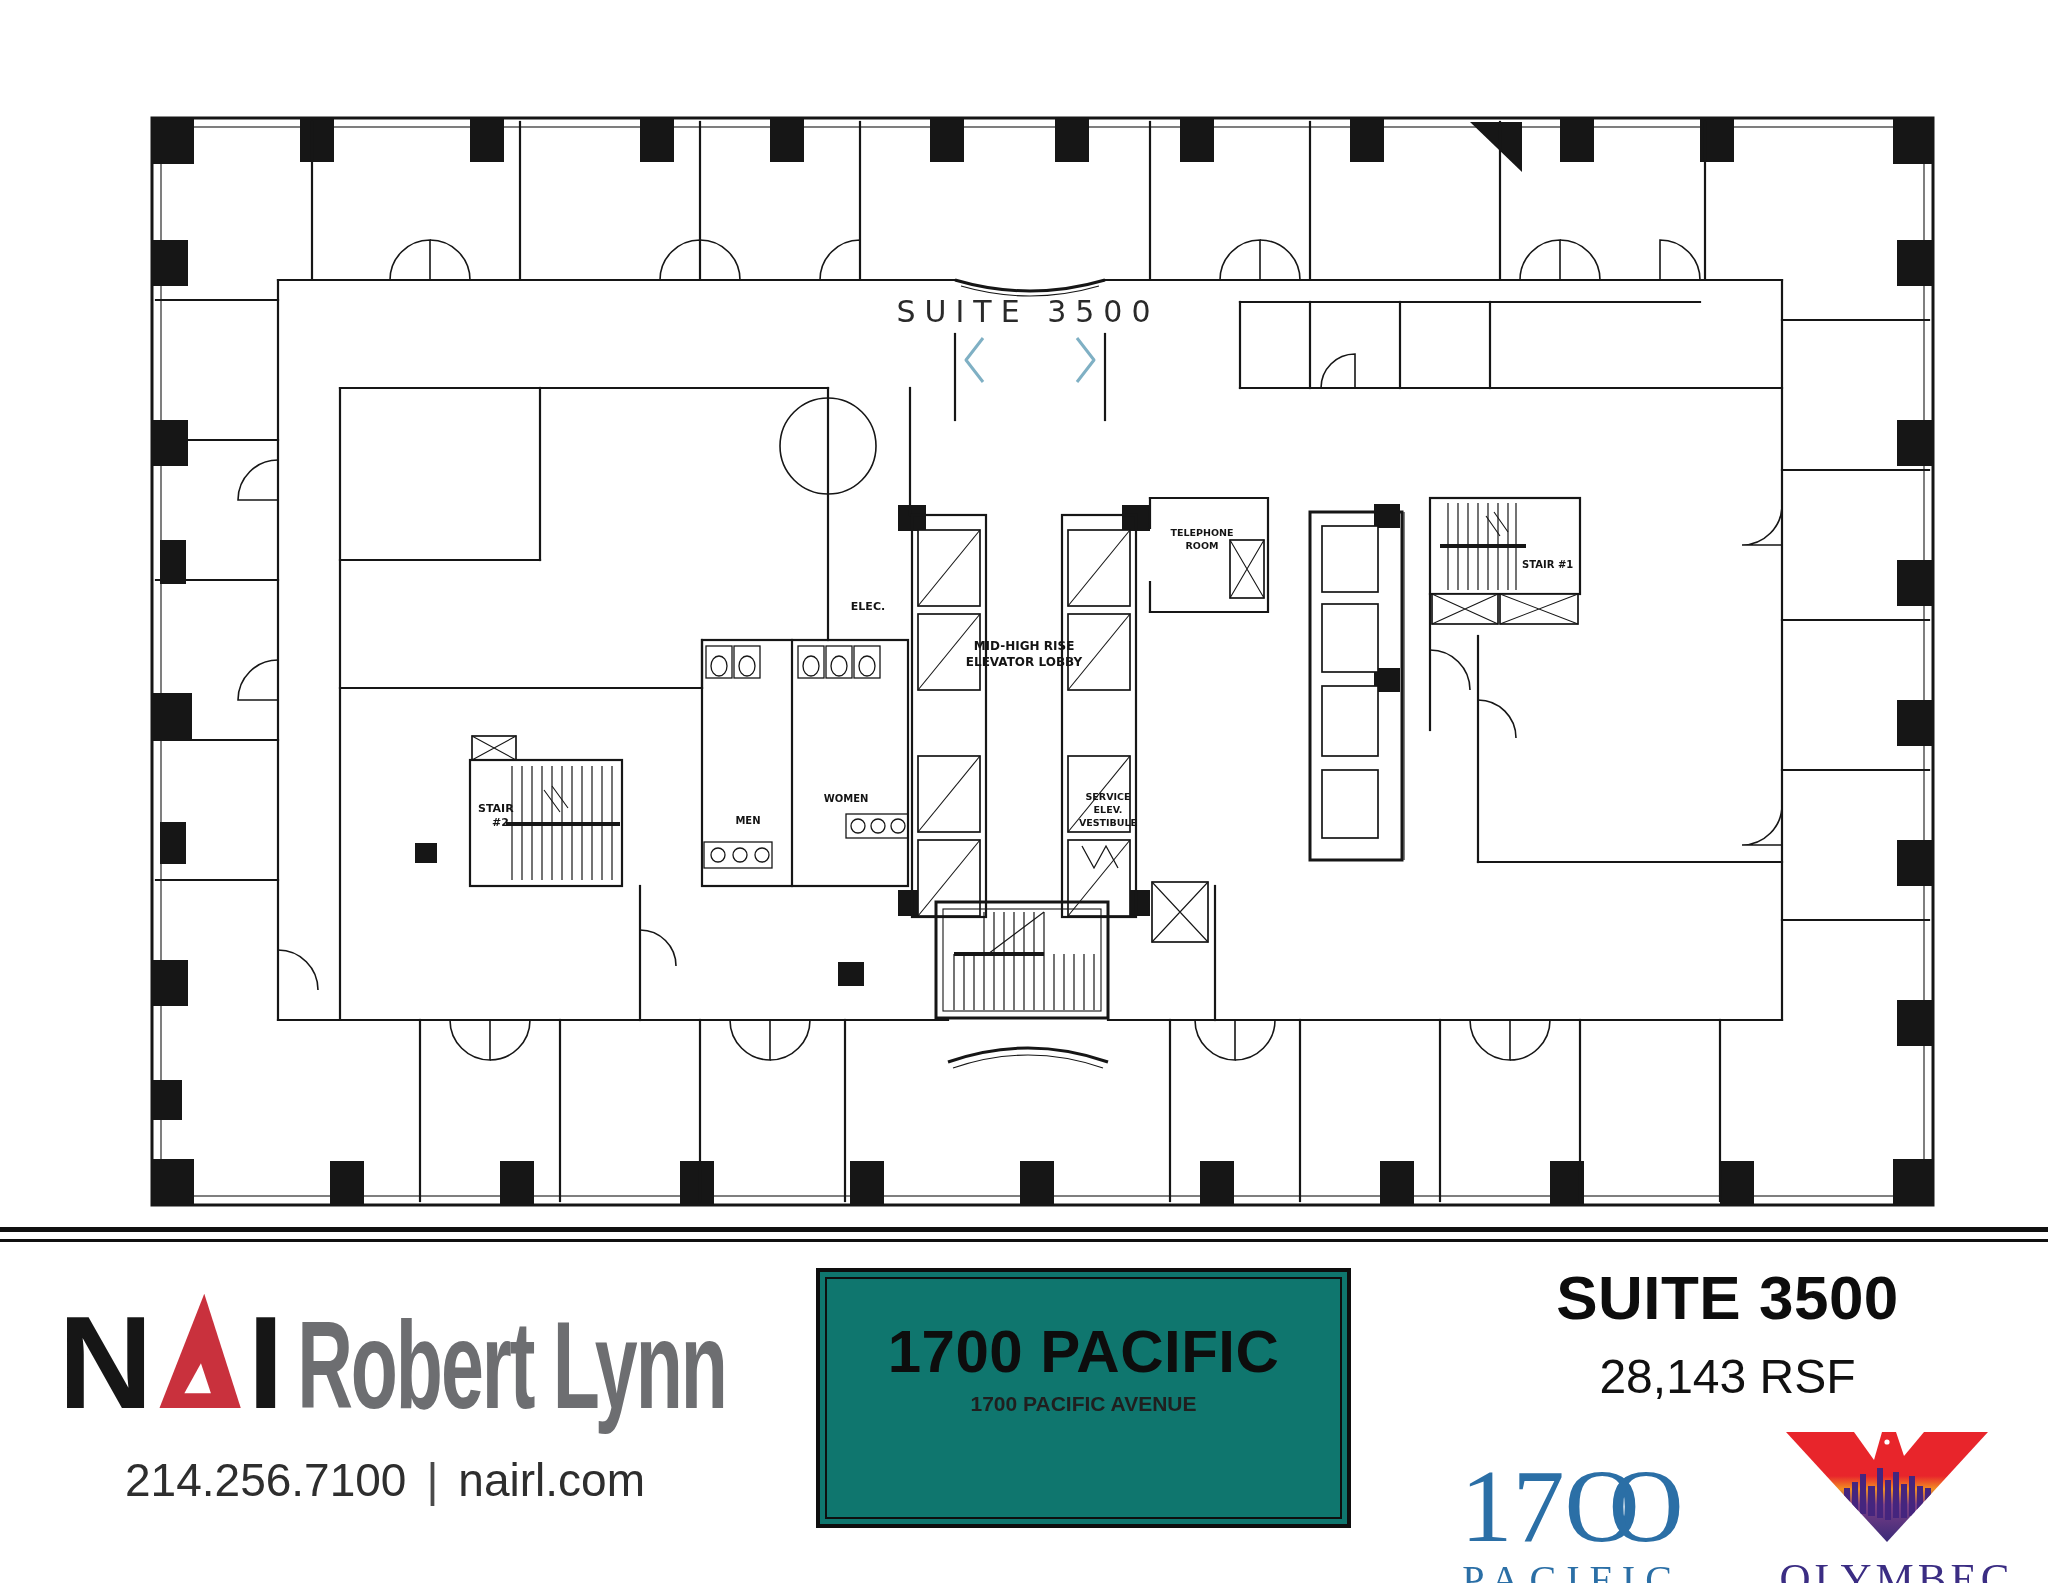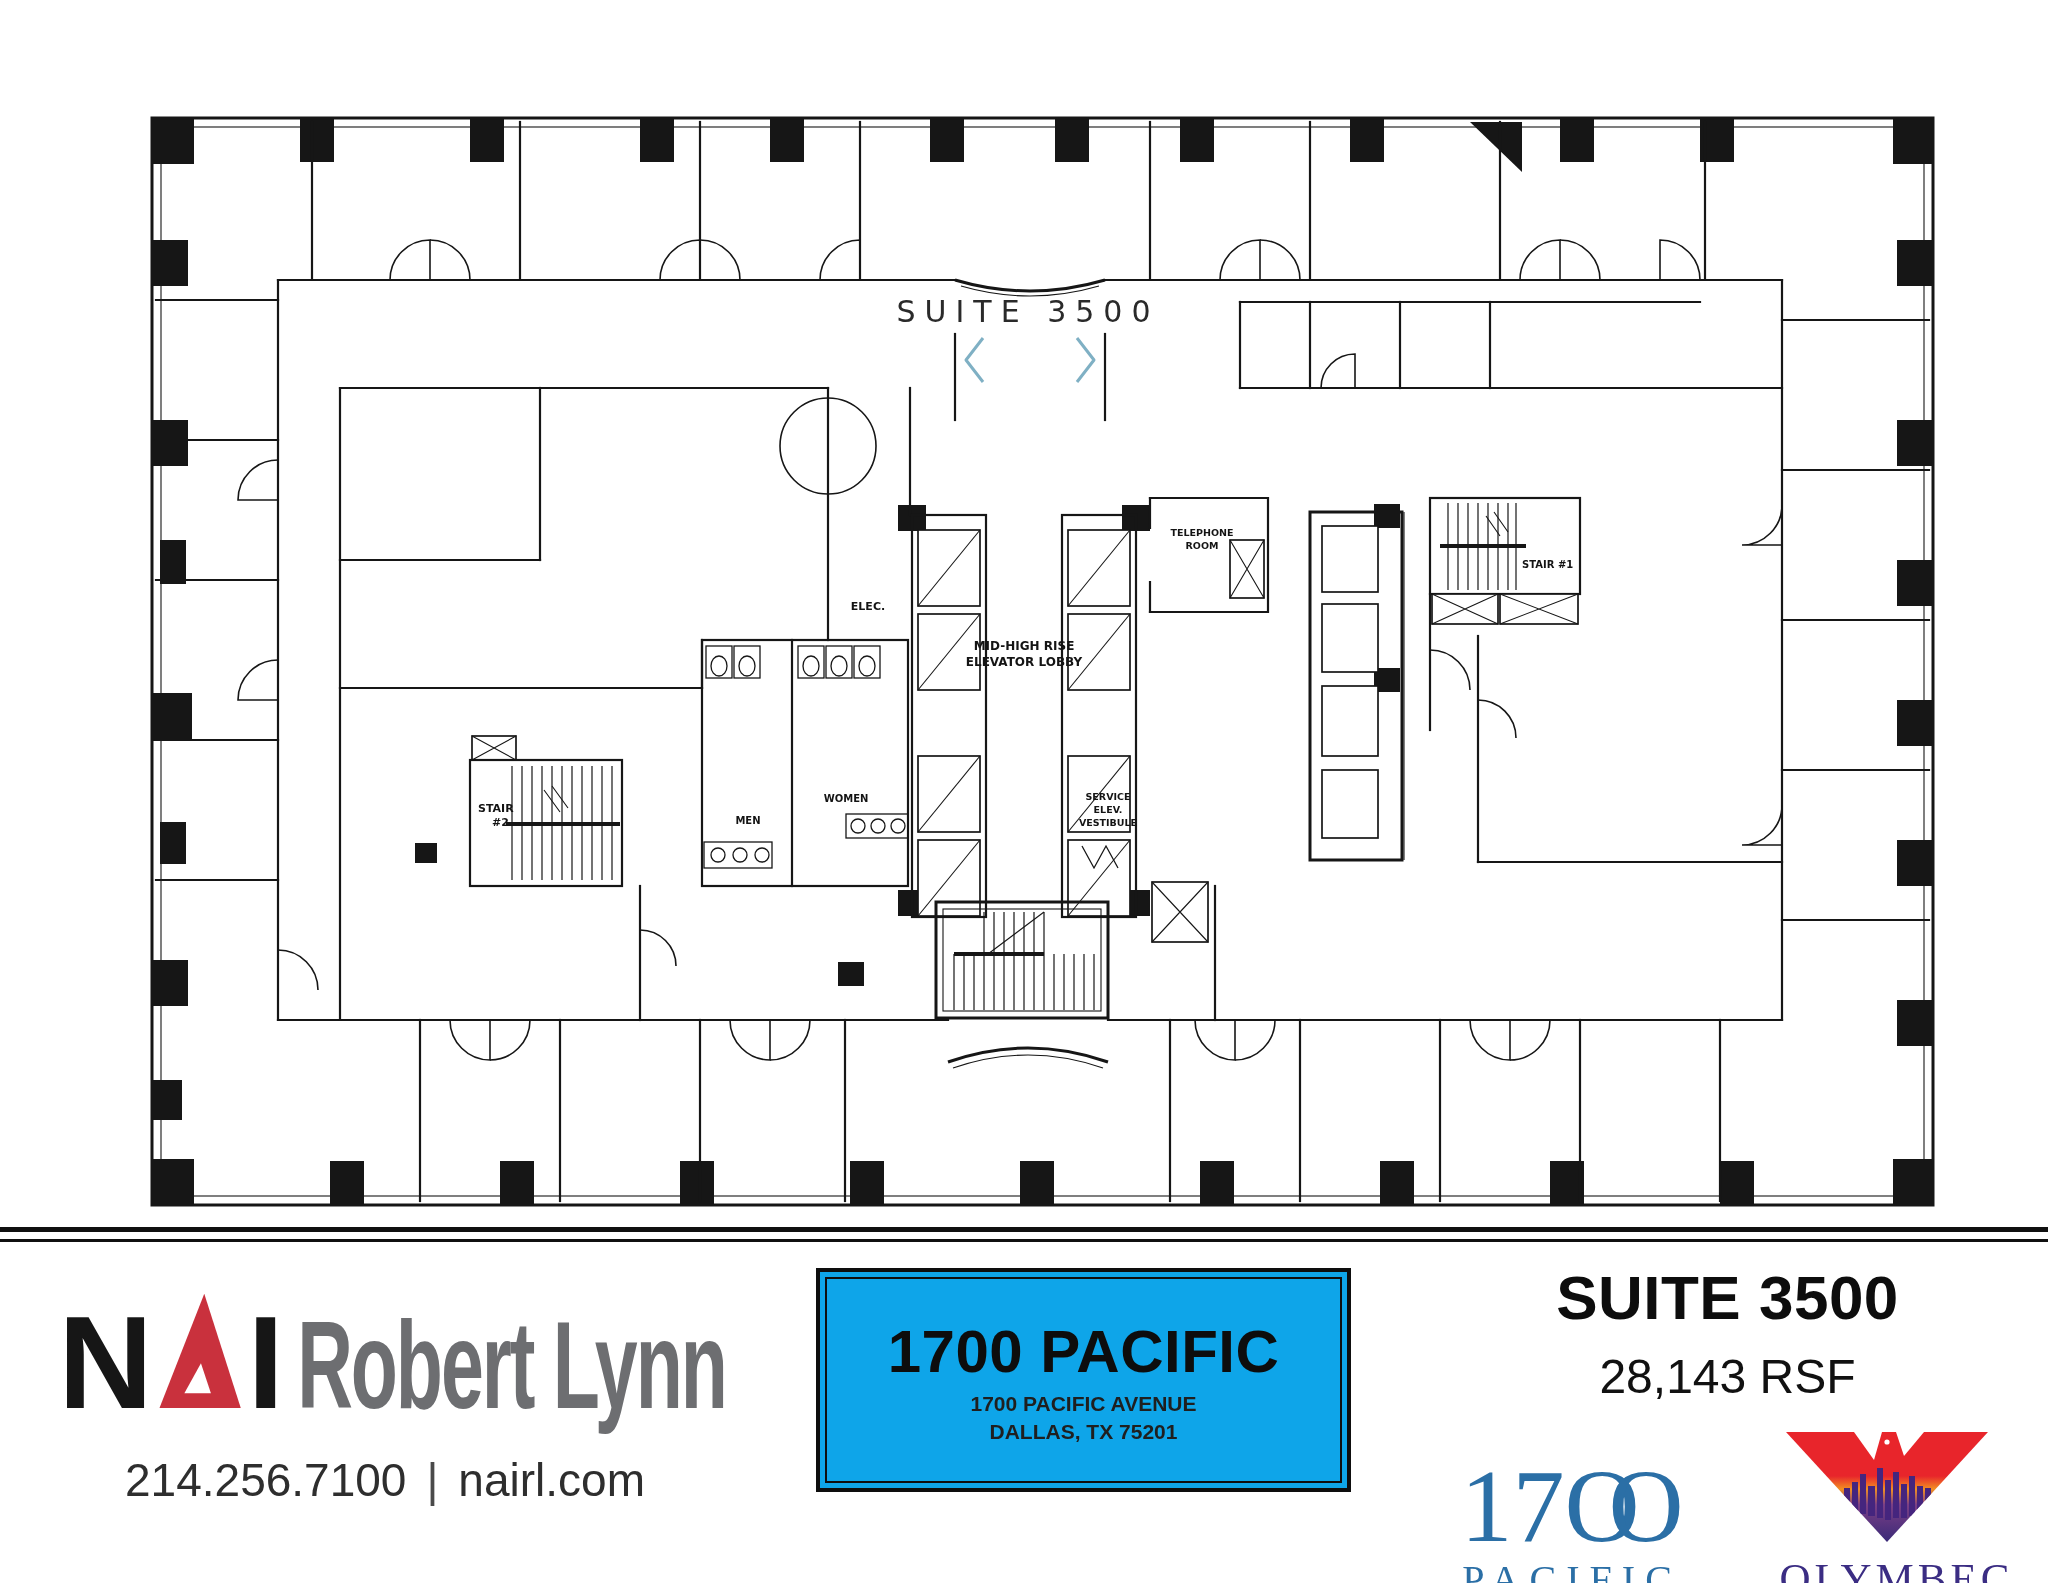--- a/index.html
+++ b/index.html
@@ -25,22 +25,22 @@
   
   .rule-a{position:absolute;left:0;right:0;top:1227px;height:5px;background:#101010;}
   .rule-b{position:absolute;left:0;right:0;top:1239px;height:3px;background:#101010;}
 
   
   .nai-block{position:absolute;left:55px;top:1290px;width:680px;}
   .nai-phone{position:absolute;left:55px;top:1440px;width:660px;text-align:center;
              font-size:46px;font-weight:400;color:#2e2e2e;letter-spacing:0;margin-top:13px;}
   .nai-phone .sep{padding:0 20px;color:#4a4a4a;font-weight:400;}
 
-  .bldg-box{position:absolute;left:816px;top:1268px;width:535px;height:224px;
-            border:4px solid #0e0e0e;box-sizing:border-box;background:#0ea5e9;}
+  .bldg-box{position:absolute;left:816px;top:1268px;width:535px;height:260px;
+            border:4px solid #0e0e0e;box-sizing:border-box;background:#0f766e;}
   .bldg-box-inner{position:absolute;left:5px;top:5px;right:5px;bottom:5px;
             border:2px solid #0e0e0e;display:flex;flex-direction:column;
             align-items:center;text-align:center;}
   .bldg-title{margin-top:38px;font-size:60px;font-weight:700;color:#0d0d0d;letter-spacing:0.5px;}
   .bldg-addr{margin-top:4px;font-size:21px;font-weight:700;color:#1f1f1f;line-height:1.32;}
 
   .suite-block{position:absolute;left:1455px;top:1262px;width:545px;text-align:center;}
   .suite-name{font-size:62px;font-weight:700;color:#0d0d0d;letter-spacing:0.5px;}
   .suite-area{font-size:48px;font-weight:400;color:#111;margin-top:16px;}
   .logo-row{margin-top:26px;display:flex;justify-content:center;align-items:flex-end;gap:96px;}
@@ -355,21 +355,20 @@
   </div>
   <div class="nai-phone">
     <span>214.256.7100</span><span class="sep">|</span><span>nairl.com</span>
   </div>
 
   <div class="bldg-box">
     <div class="bldg-box-inner">
       <div class="bldg-title">1700 PACIFIC</div>
       <div class="bldg-addr">
         <div>1700 PACIFIC AVENUE</div>
-        <div>DALLAS, TX 75201</div>
       </div>
     </div>
   </div>
 
   <div class="suite-block">
     <div class="suite-name">SUITE 3500</div>
     <div class="suite-area">28,143 RSF</div>
 
     <div class="logo-row">
 

